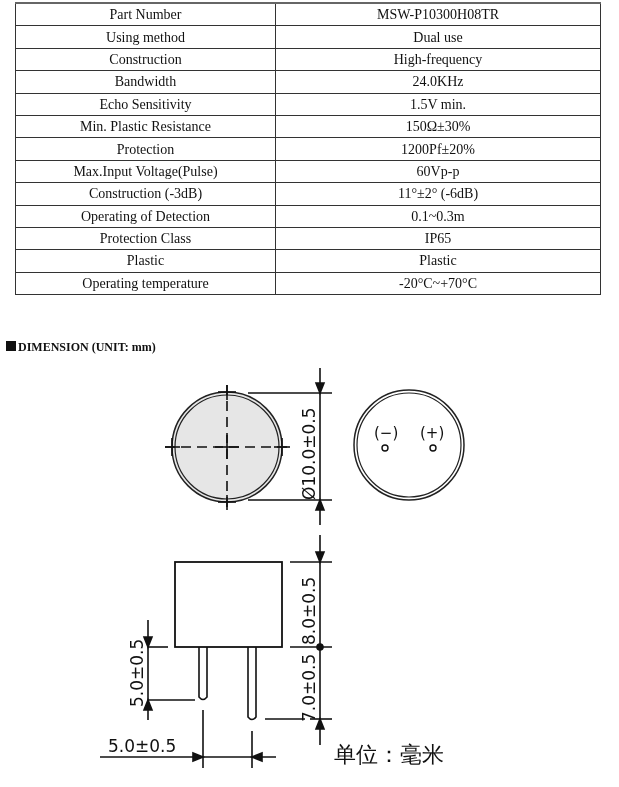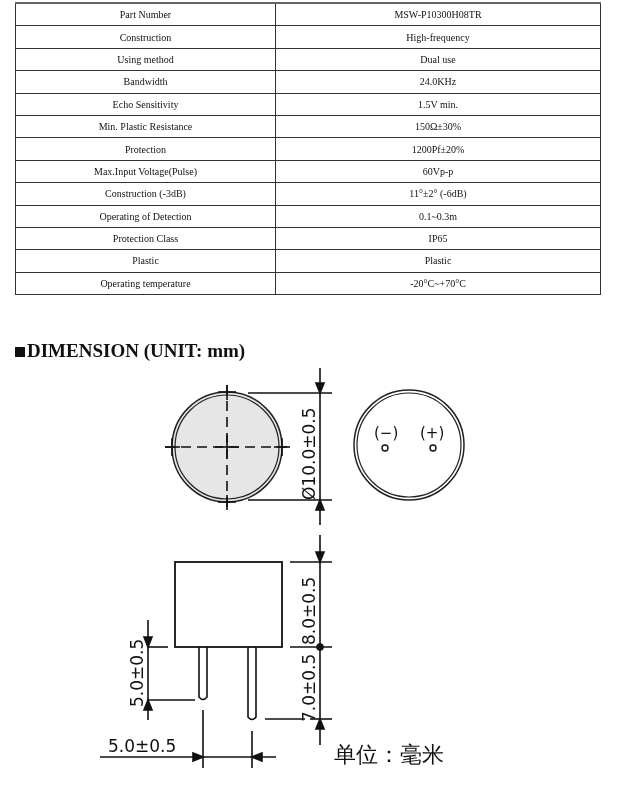--- a/index.html
+++ b/index.html
@@ -1,43 +1,43 @@
 <!DOCTYPE html>
 <html><head>
   <meta charset="utf-8">
   <style>
     html, body { margin: 0; padding: 0; background: #ffffff; }
     body { width: 619px; height: 787px; position: relative; overflow: hidden; font-family: "Liberation Serif", serif; color: #111; }
     .spec-table { position: absolute; left: 15px; top: 2px; width: 586px; border-collapse: collapse; border: 1px solid #222; table-layout: fixed; }
-    .spec-table td { border: 1px solid #333; border-top: 1px solid #777; height: 21.4px; padding: 0; text-align: center; font-size: 10px; line-height: 21px; white-space: nowrap; }
+    .spec-table td { border: 1px solid #333; border-top: 1px solid #777; height: 21.4px; padding: 0; text-align: center; font-size: 14px; line-height: 21px; white-space: nowrap; }
     .spec-table tr:first-child td { border-top: 2px solid #666; }
     .spec-table tr:nth-child(2) td { border-top: 1px solid #111; }
     .spec-table td.label { width: 259px; }
-    .section-title { position: absolute; left: 15px; top: 340px; font-size: 19px; font-weight: bold; white-space: nowrap; }
+    .section-title { position: absolute; left: 6px; top: 340px; font-size: 12px; font-weight: bold; white-space: nowrap; }
     .section-title .sq { display: inline-block; width: 10px; height: 10px; background: #111; margin-right: 2px; vertical-align: 0px; }
     svg.drawing { position: absolute; left: 0; top: 360px; }
     .dim-text { font-family: "DejaVu Sans", sans-serif; font-size: 17px; fill: #111; }
     .unit-text { font-family: "DejaVu Sans", sans-serif; font-size: 22px; fill: #111; }
   </style>
 </head>
 <body>
 
 <table class="spec-table">
   <tbody>
     <tr>
         <td class="label">Part Number</td>
         <td>MSW-P10300H08TR</td>
       </tr>
     <tr>
+        <td class="label">Using method</td>
+        <td>Dual use</td>
+      </tr>
+    <tr>
         <td class="label">Construction</td>
         <td>High-frequency</td>
-      </tr>
-    <tr>
-        <td class="label">Using method</td>
-        <td>Dual use</td>
       </tr>
     <tr>
         <td class="label">Bandwidth</td>
         <td>24.0KHz</td>
       </tr>
     <tr>
         <td class="label">Echo Sensitivity</td>
         <td>1.5V min.</td>
       </tr>
     <tr>

